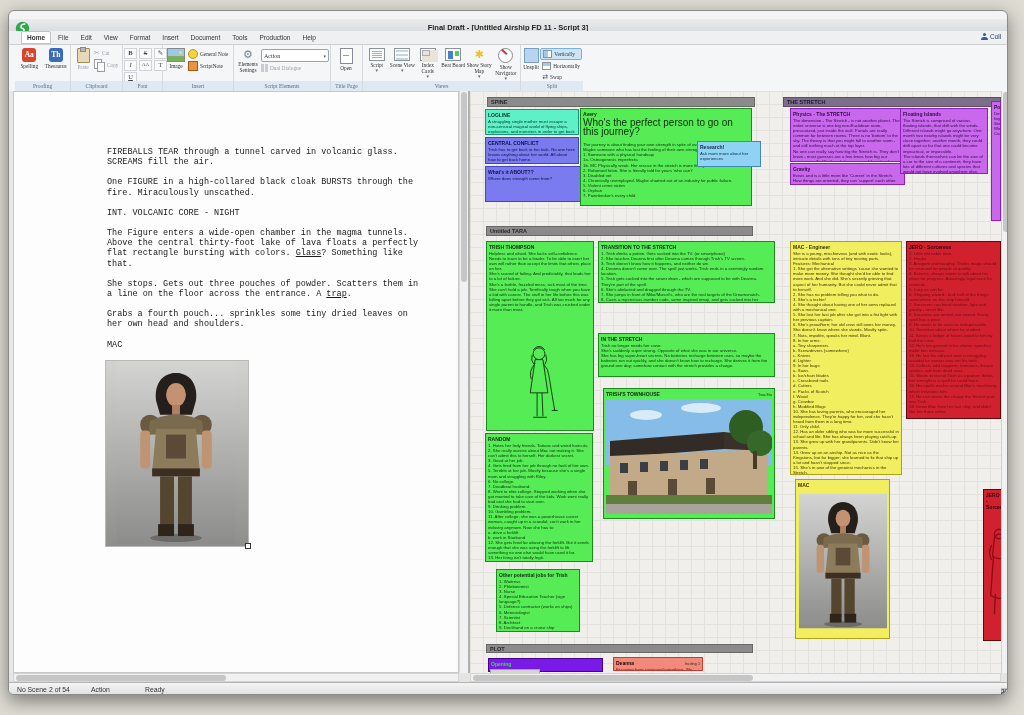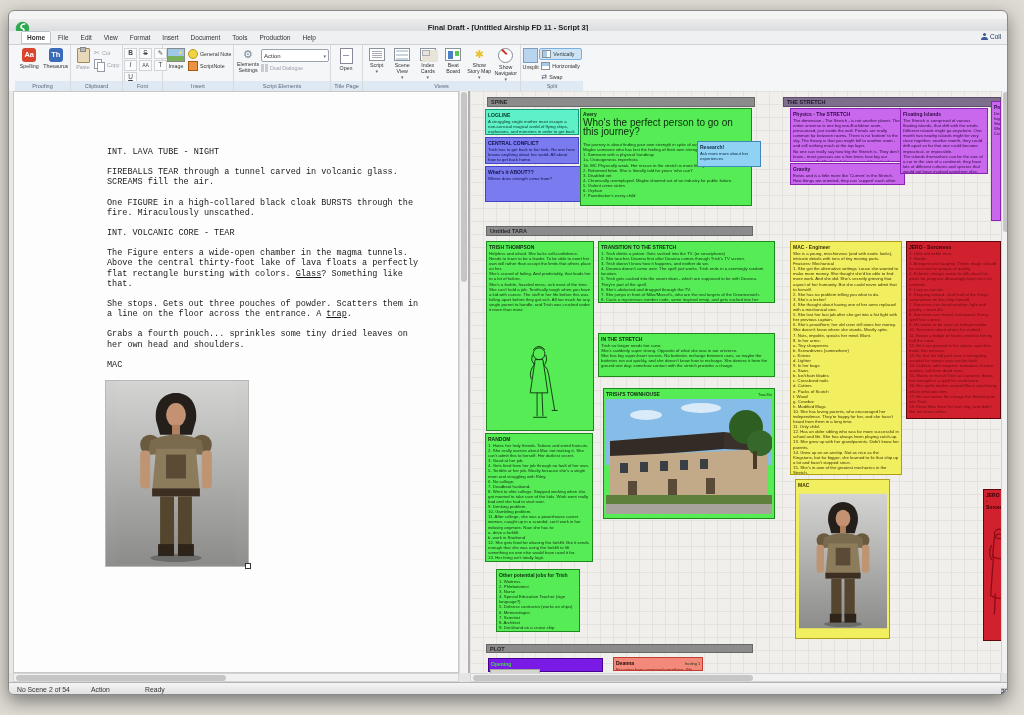--- a/index.html
+++ b/index.html
@@ -11,21 +11,21 @@
   .title-text{position:absolute;left:0;right:0;top:4px;text-align:center;font-size:7.5px;font-weight:bold;color:#222;}
   
   .menubar{position:absolute;left:0;top:20px;width:100%;height:14px;background:#eef0f2;border-bottom:1px solid #cfcfcf;display:flex;align-items:center;padding-left:12px;box-sizing:border-box;}
   .menu-item{font-size:6.5px;color:#333;padding:2px 5px;margin-right:2px;}
   .menu-item.active{background:#ffffff;border:1px solid #bcc4cc;border-radius:2px 2px 0 0;font-weight:bold;}
   .collab{position:absolute;right:0px;top:2px;display:flex;align-items:center;font-size:6.5px;color:#223a66;width:26px;overflow:hidden;}
   .person{width:7px;height:7px;position:relative;margin-right:2px;}
   .person:before{content:"";position:absolute;left:2px;top:0;width:3px;height:3px;border-radius:50%;background:#3a5a9a;}
   .person:after{content:"";position:absolute;left:0;top:3.5px;width:7px;height:3.5px;border-radius:3px 3px 0 0;background:#3a5a9a;}
   
-  .ribbon{position:absolute;left:0;top:34px;width:100%;height:46px;background:#f5f6f8;border-bottom:1px solid #c4c8cc;}
+  .ribbon{position:absolute;left:0;top:34px;width:100%;height:46px;background:#f5f6f8;border-bottom:1px solid #c4c8cc;font-family:Liberation Serif, serif;}
   .group{position:absolute;top:0;height:46px;border-right:1px solid #d6dade;box-sizing:border-box;}
   .glabel{position:absolute;bottom:0;left:0;width:100%;height:10px;background:#dfe9f4;font-size:5.5px;line-height:10px;text-align:center;color:#5a6a7c;overflow:hidden;}
   .tools{position:absolute;top:0;left:0;right:0;height:36px;display:flex;align-items:flex-start;padding:1px 1px 0 1px;}
   .rbtn{display:flex;flex-direction:column;align-items:center;font-size:5.3px;line-height:6px;color:#333;text-align:center;padding-top:2px;}
   .rbtn .ric{margin-bottom:1px;}
   .dis{color:#9aa2aa;}
   .sq{width:14px;height:14px;border-radius:3px;color:#fff;font-weight:bold;font-size:7.5px;line-height:14px;text-align:center;}
   .sq.red{background:#d8452f;} .sq.blue{background:#3a6ab8;}
   .clipb{width:11px;height:13px;background:#e8d8b8;border:1px solid #a08a58;border-radius:1px;position:relative;}
   .clipb:before{content:"";position:absolute;left:2.5px;top:-2px;width:4px;height:3px;background:#b8b8b8;border:1px solid #888;}
@@ -369,26 +369,25 @@
       </div>
       <div class="glabel">Split</div>
     </div>
   </div>
 
   <div class="content">
 
     <div class="leftpane">
       <div class="script-body">
 
-      <div class="para scene"><span>INT. LAVA TUBE - NIGHT</span></div>
           <div class="para action"><span>FIREBALLS TEAR through a tunnel carved in volcanic glass.
 SCREAMS fill the air.</span></div>
           <div class="para action"><span>One FIGURE in a high-collared black cloak BURSTS through the
 fire. Miraculously unscathed.</span></div>
-          <div class="para scene"><span>INT. VOLCANIC CORE - TEAR</span></div>
+          <div class="para scene"><span>INT. VOLCANIC CORE - NIGHT</span></div>
           <div class="para action"><span>The Figure enters a wide-open chamber in the magma tunnels.
 Above the central thirty-foot lake of lava floats a perfectly
 flat rectangle bursting with colors. </span><u>Glass</u><span>? Something like
 that.</span></div>
           <div class="para action"><span>She stops. Gets out three pouches of powder. Scatters them in
 a line on the floor across the entrance. A </span><u>trap</u><span>.</span></div>
           <div class="para action"><span>Grabs a fourth pouch... sprinkles some tiny dried leaves on
 her own head and shoulders.</span></div>
           <div class="para character"><span>MAC</span></div>
           <div class="script-img imgbg"><svg width="140" height="183" viewBox="0 0 60 92">

